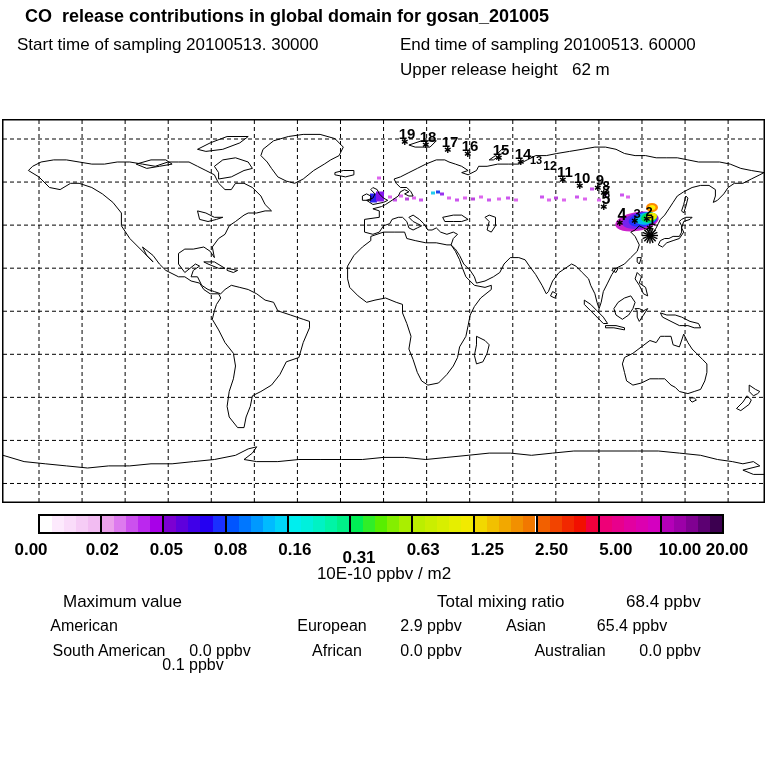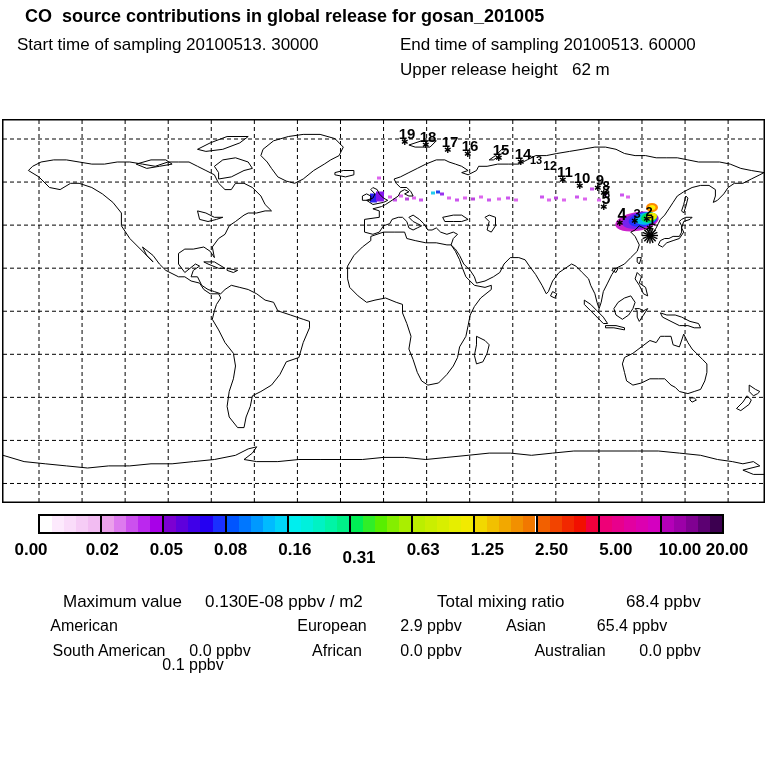--- a/index.html
+++ b/index.html
@@ -19,21 +19,21 @@
   .cbsub{height:100%;flex:1;}
   .cblab{position:absolute;top:540px;font-size:17px;font-weight:bold;transform:translateX(-50%);white-space:pre;}
   .unit{position:absolute;left:0;top:564px;width:768px;text-align:center;font-size:17px;white-space:pre;}
   .s1{position:absolute;top:592px;font-size:17px;white-space:pre;}
   .reg{position:absolute;font-size:16px;text-align:center;white-space:pre;}
 </style>
 </head>
 <body>
 
 <div class="page">
-  <div class="hdr title">CO  source contributions in global release for gosan_201005</div>
+  <div class="hdr title">CO  release contributions in global domain for gosan_201005</div>
   <div class="hdr l2a">Start time of sampling 20100513. 30000</div>
   <div class="hdr l2b">End time of sampling 20100513. 60000</div>
   <div class="hdr l3b">Upper release height   62 m</div>
 
   <svg id="map" width="763" height="384" viewBox="0 0 763 384">
       <line x1="37" y1="1" x2="37" y2="383" stroke="#000" stroke-width="1" stroke-dasharray="4 3"></line>
       <line x1="80.07" y1="1" x2="80.07" y2="383" stroke="#000" stroke-width="1" stroke-dasharray="4 3"></line>
       <line x1="123.14" y1="1" x2="123.14" y2="383" stroke="#000" stroke-width="1" stroke-dasharray="4 3"></line>
       <line x1="166.21" y1="1" x2="166.21" y2="383" stroke="#000" stroke-width="1" stroke-dasharray="4 3"></line>
       <line x1="209.28" y1="1" x2="209.28" y2="383" stroke="#000" stroke-width="1" stroke-dasharray="4 3"></line>
@@ -263,23 +263,23 @@
       <span class="cblab" style="left: 230.6px;">0.08</span>
       <span class="cblab" style="left: 294.8px;">0.16</span>
       <span class="cblab" style="left: 359px; margin-top: 8px;">0.31</span>
       <span class="cblab" style="left: 423.2px;">0.63</span>
       <span class="cblab" style="left: 487.4px;">1.25</span>
       <span class="cblab" style="left: 551.6px;">2.50</span>
       <span class="cblab" style="left: 615.8px;">5.00</span>
       <span class="cblab" style="left: 680px;">10.00</span>
       <span class="cblab" style="left: 727px;">20.00</span>
     </div>
+  <div class="unit">10E-10 ppbv / m2</div>
 
   <span class="s1" style="left:63px">Maximum value</span>
-  <span class="s1" style="left:205px">0.130E-08 ppbv / m2</span>
   <span class="s1" style="left:437px">Total mixing ratio</span>
   <span class="s1" style="left:626px">68.4 ppbv</span>
 
   <div id="regions">
       <span class="reg" style="left: 24px; width: 120px; top: 617px;">American</span>
       <span class="reg" style="left: 133px; width: 120px; top: 617px; margin-top: 39px;">0.1 ppbv</span>
       <span class="reg" style="left: 272px; width: 120px; top: 617px;">European</span>
       <span class="reg" style="left: 371px; width: 120px; top: 617px;">2.9 ppbv</span>
       <span class="reg" style="left: 466px; width: 120px; top: 617px;">Asian</span>
       <span class="reg" style="left: 572px; width: 120px; top: 617px;">65.4 ppbv</span>

